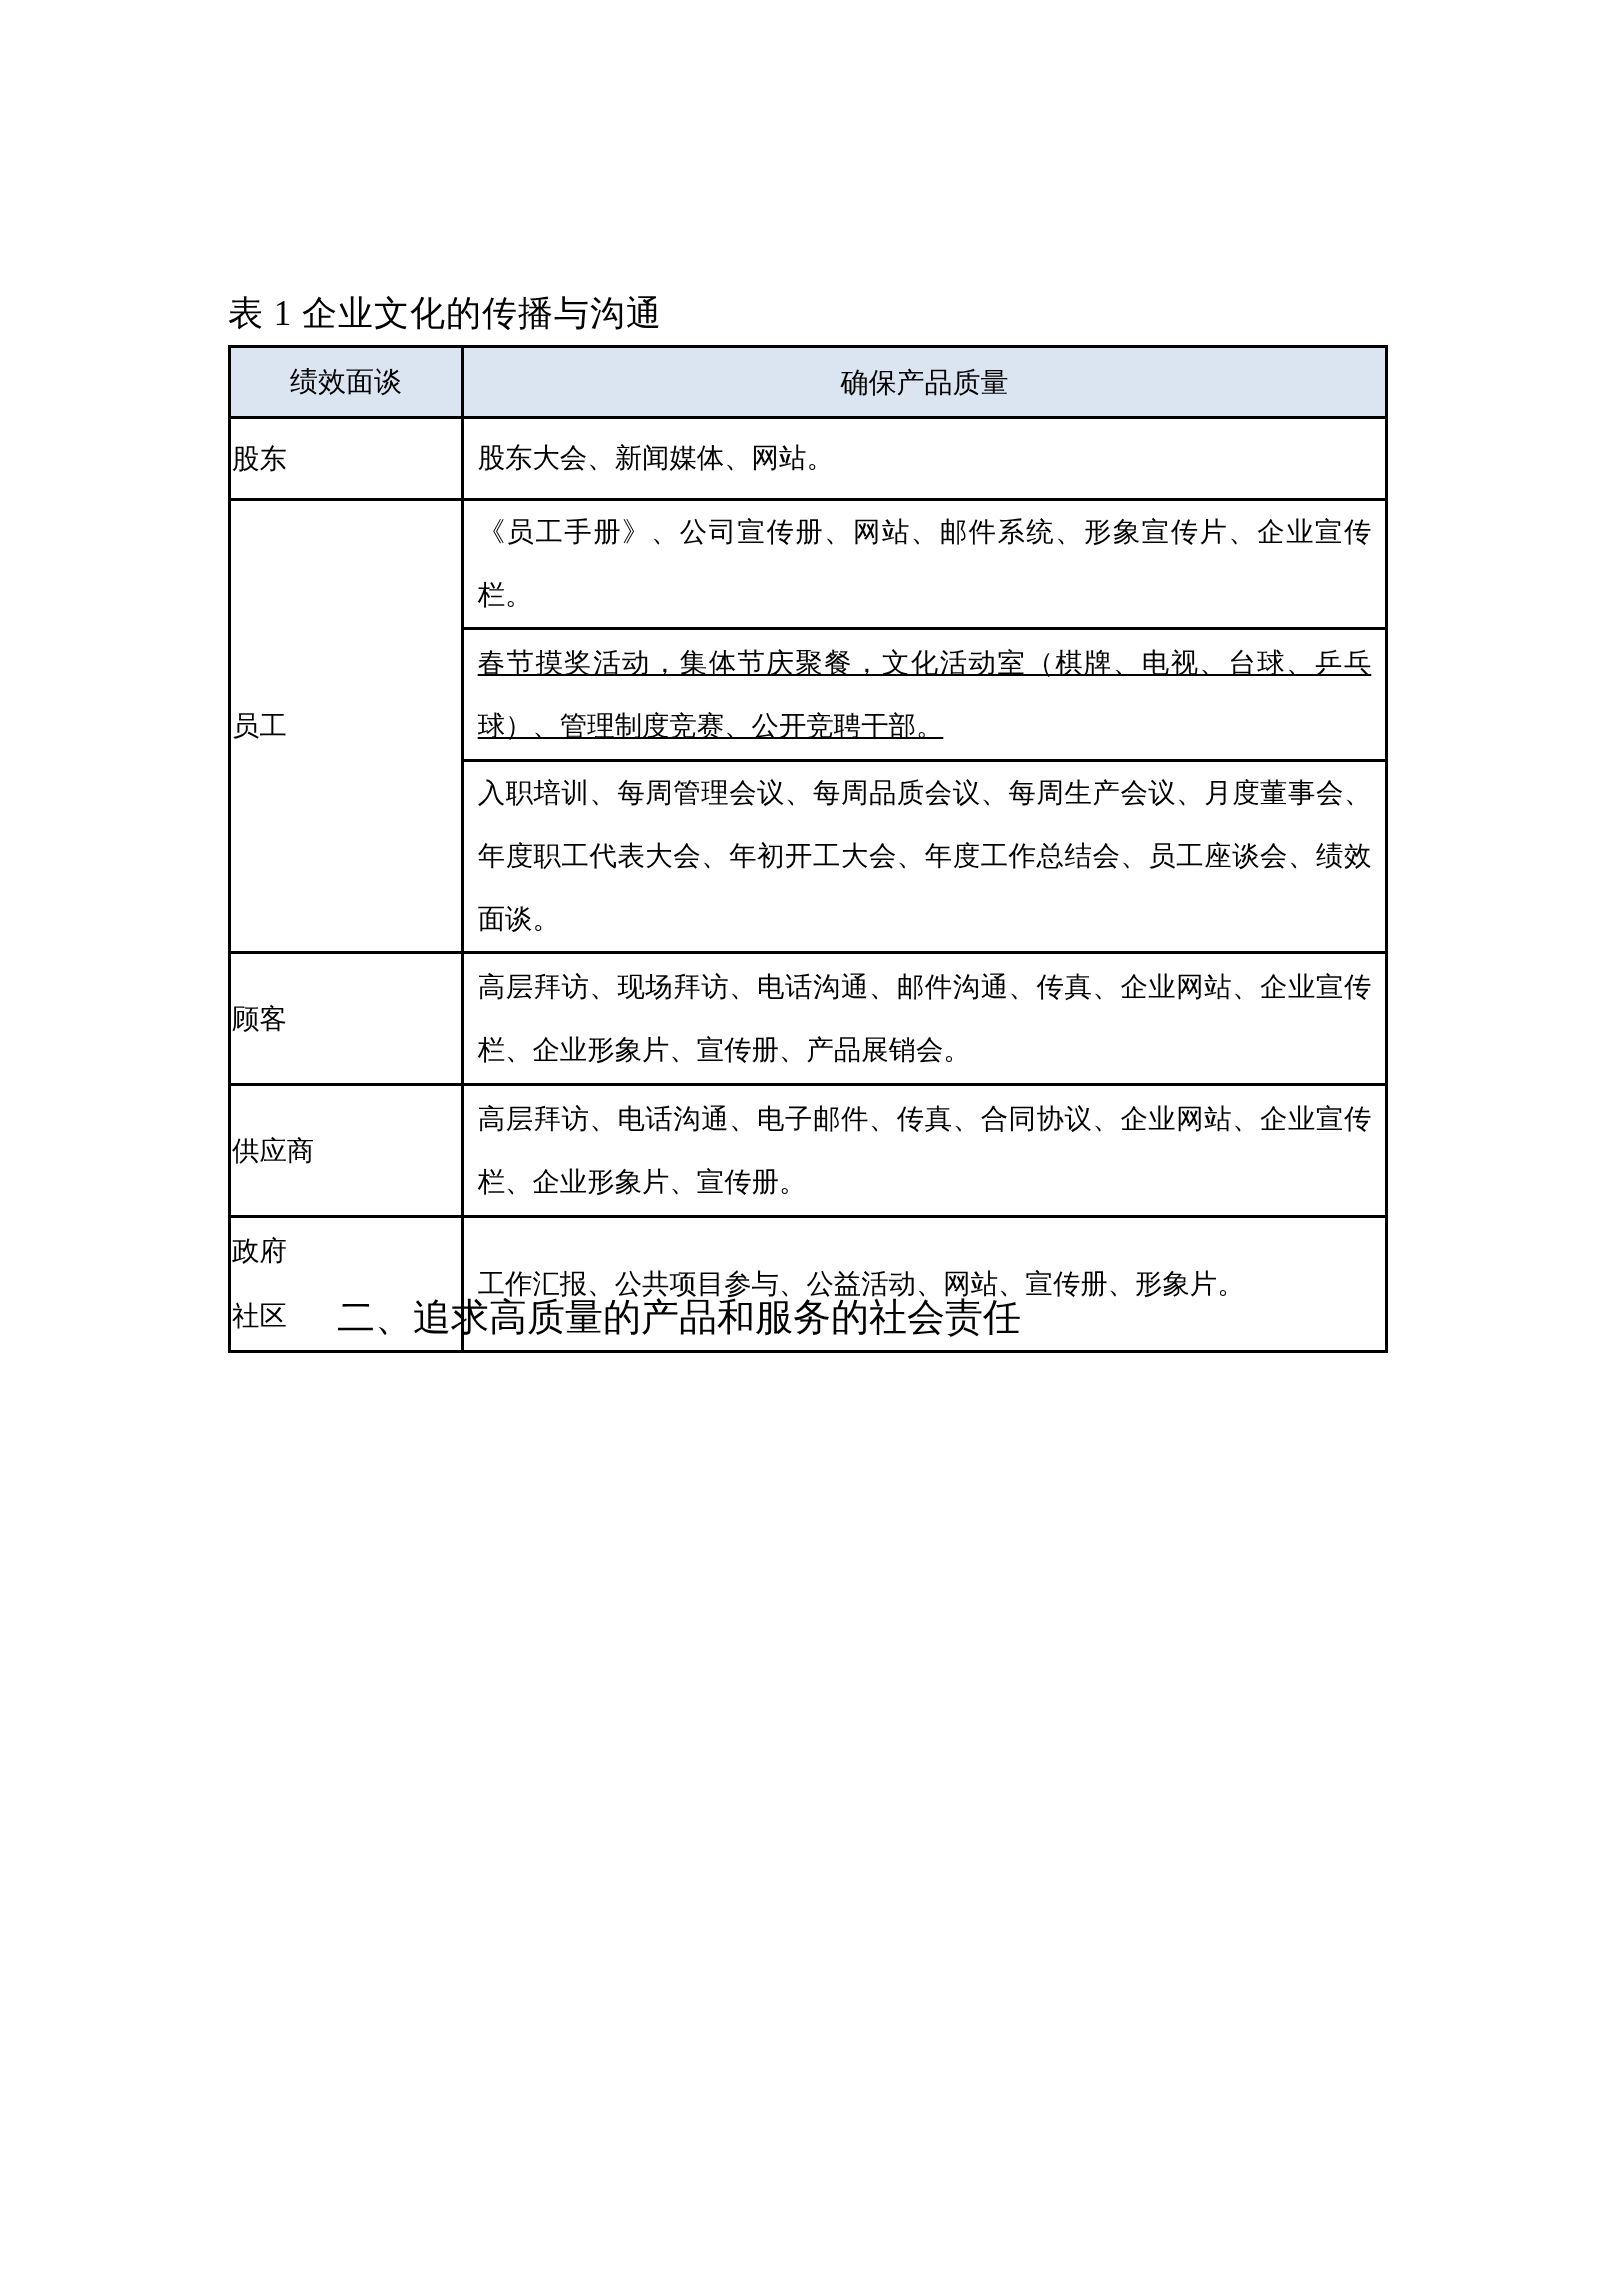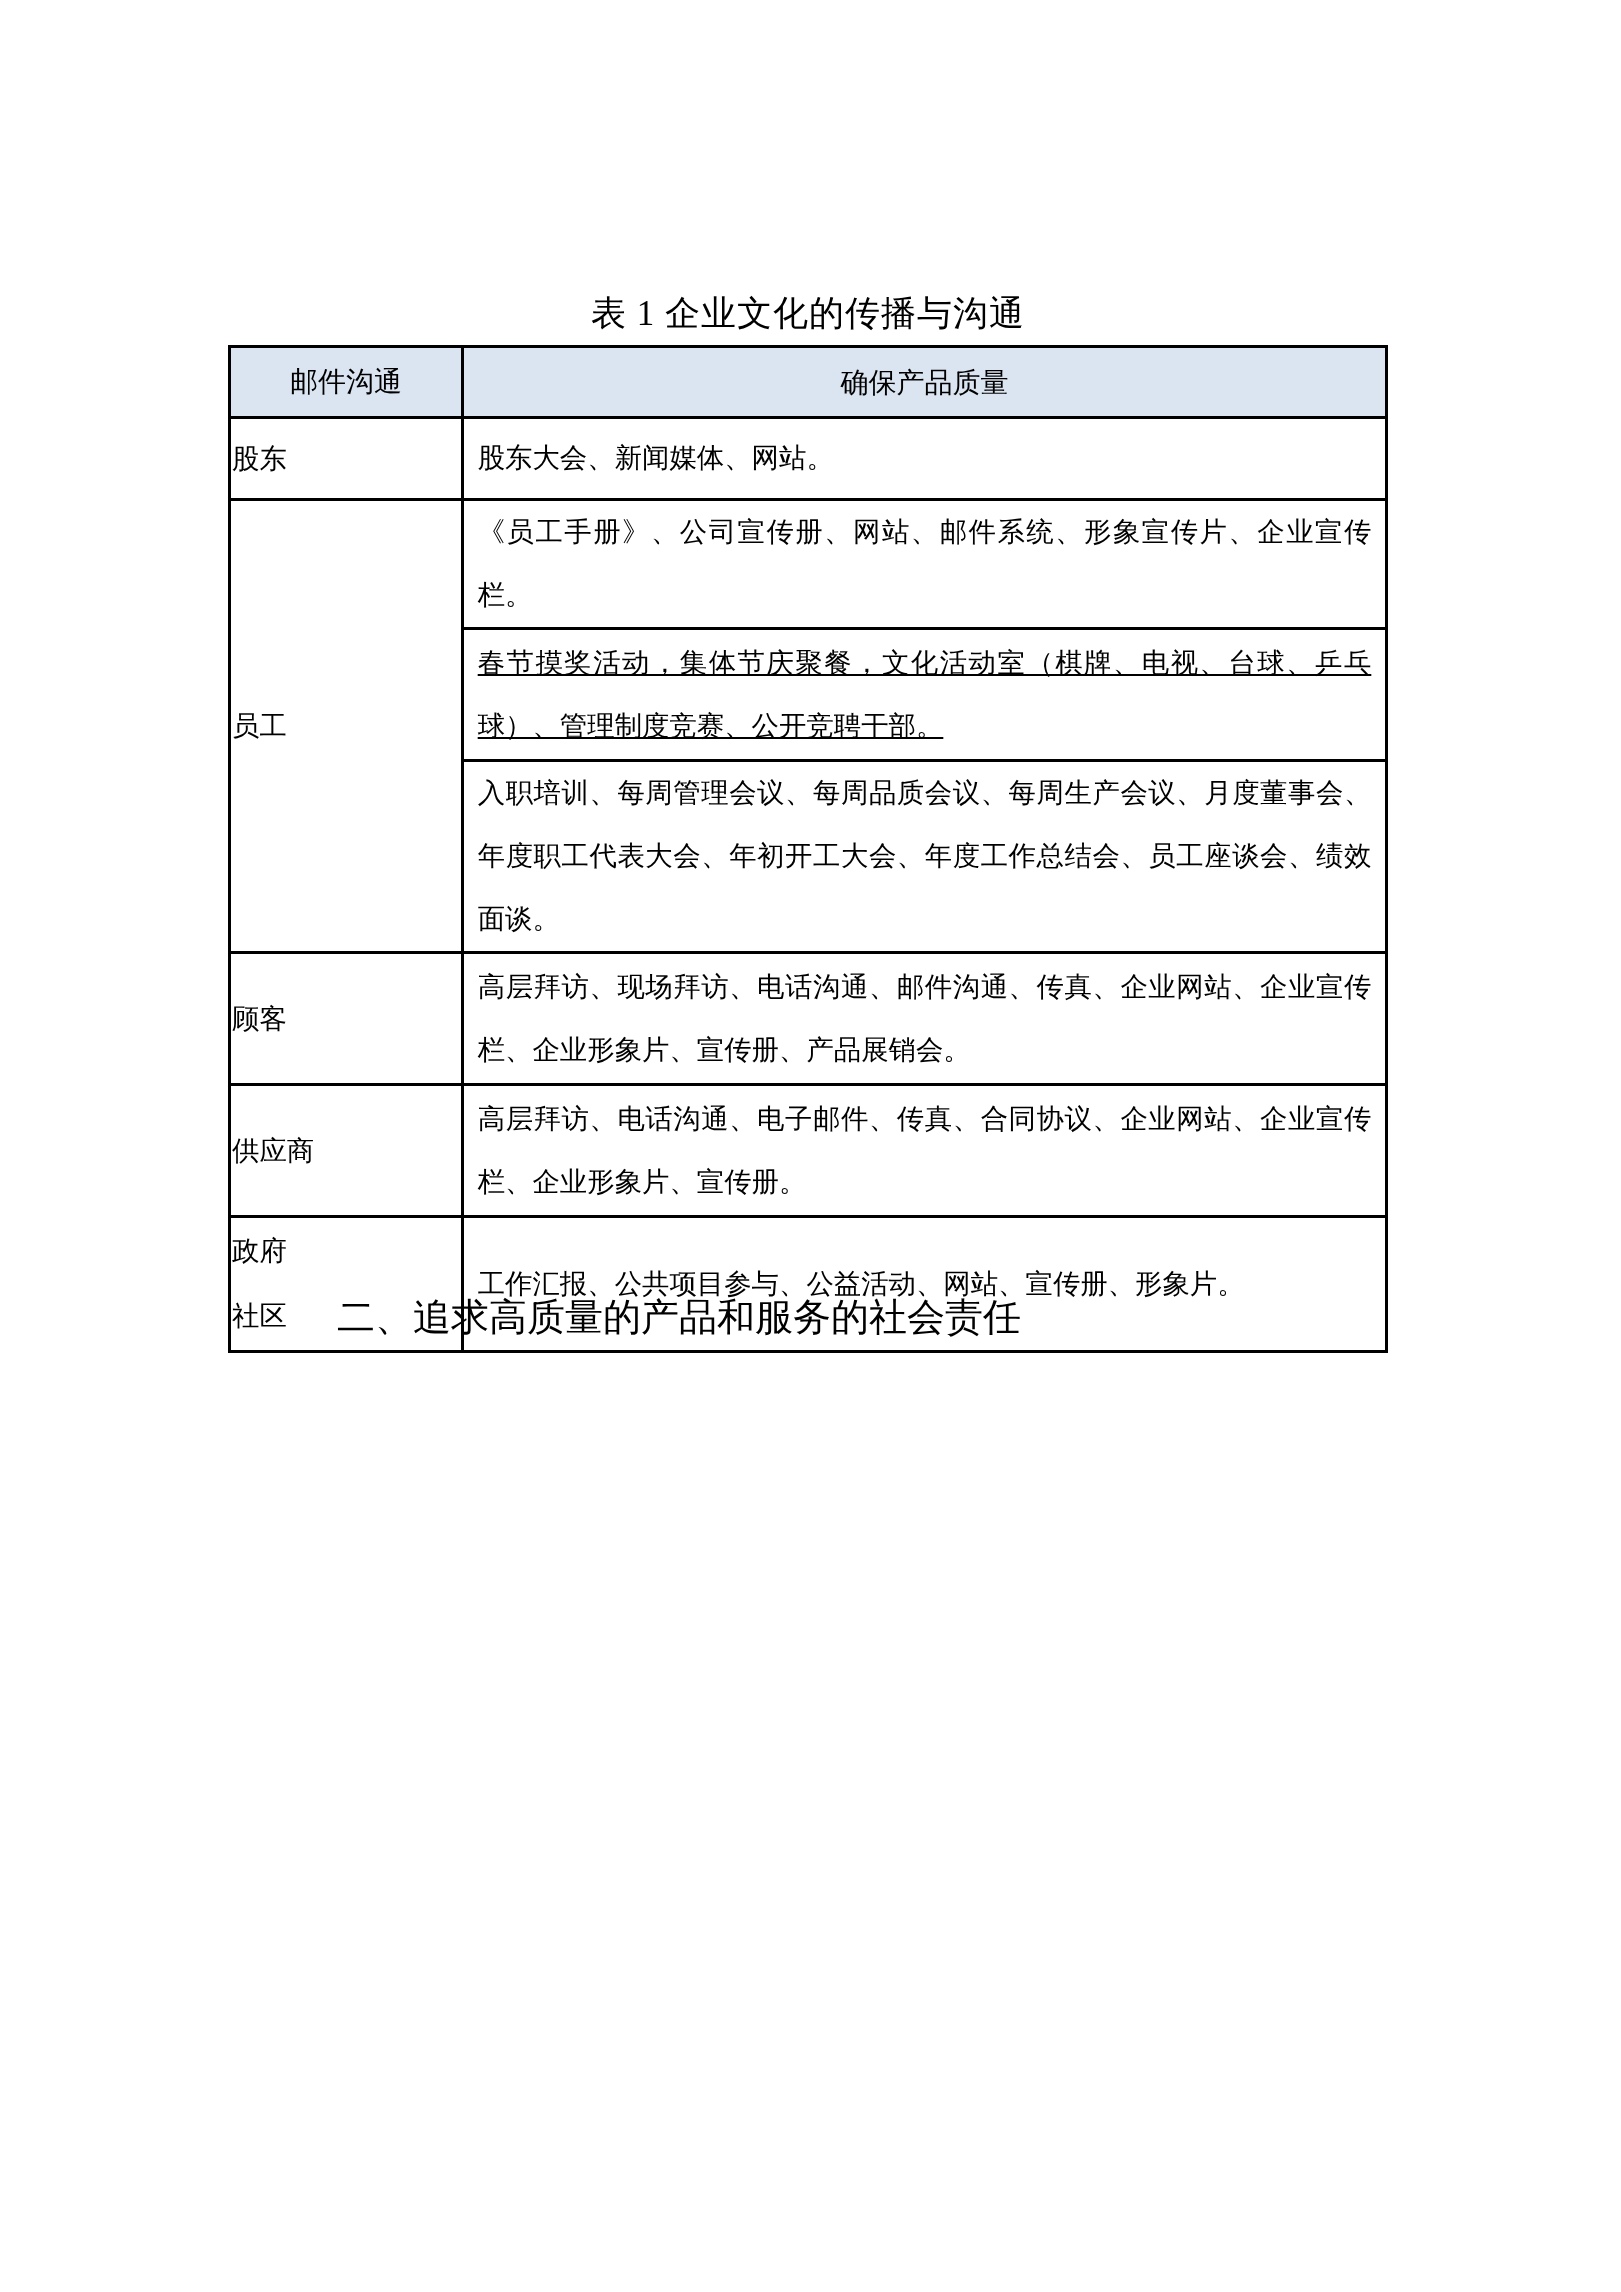--- a/index.html
+++ b/index.html
@@ -10,21 +10,21 @@
     background: #ffffff;
     font-family: "Liberation Serif", "DejaVu Serif", serif;
     color: #000000;
     overflow: hidden;
   }
   .table-title {
     position: absolute;
     top: 290px;
     left: 228px;
     width: 1160px;
-    text-align: center;
+    text-align: left;
     font-size: 35px;
     line-height: 47px;
     letter-spacing: 1px;
   }
   table.comm-table {
     position: absolute;
     top: 345px;
     left: 228px;
     width: 1160px;
     border-collapse: collapse;
@@ -65,21 +65,21 @@
 </head>
 <body>
 
 <div class="page">
 
   <div class="table-title">表 1 企业文化的传播与沟通</div>
 
   <table class="comm-table">
     <tbody>
       <tr class="header-row">
-        <th class="col-target">邮件沟通</th>
+        <th class="col-target">绩效面谈</th>
         <th class="col-methods">确保产品质量</th>
       </tr>
 
       <tr class="r-shareholders">
         <td class="col-target">股东</td>
         <td class="col-methods centered">股东大会、新闻媒体、网站。</td>
       </tr>
 
       <tr class="r-emp1">
         <td class="col-target" rowspan="3">员工</td>

